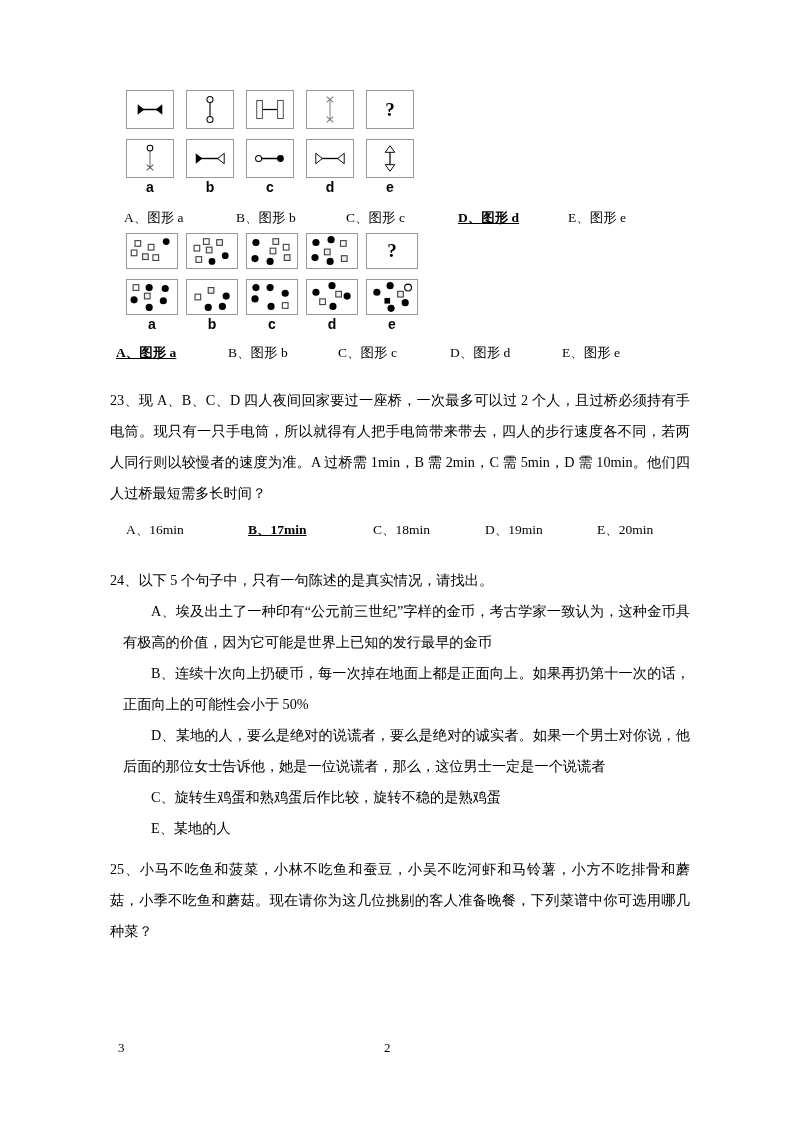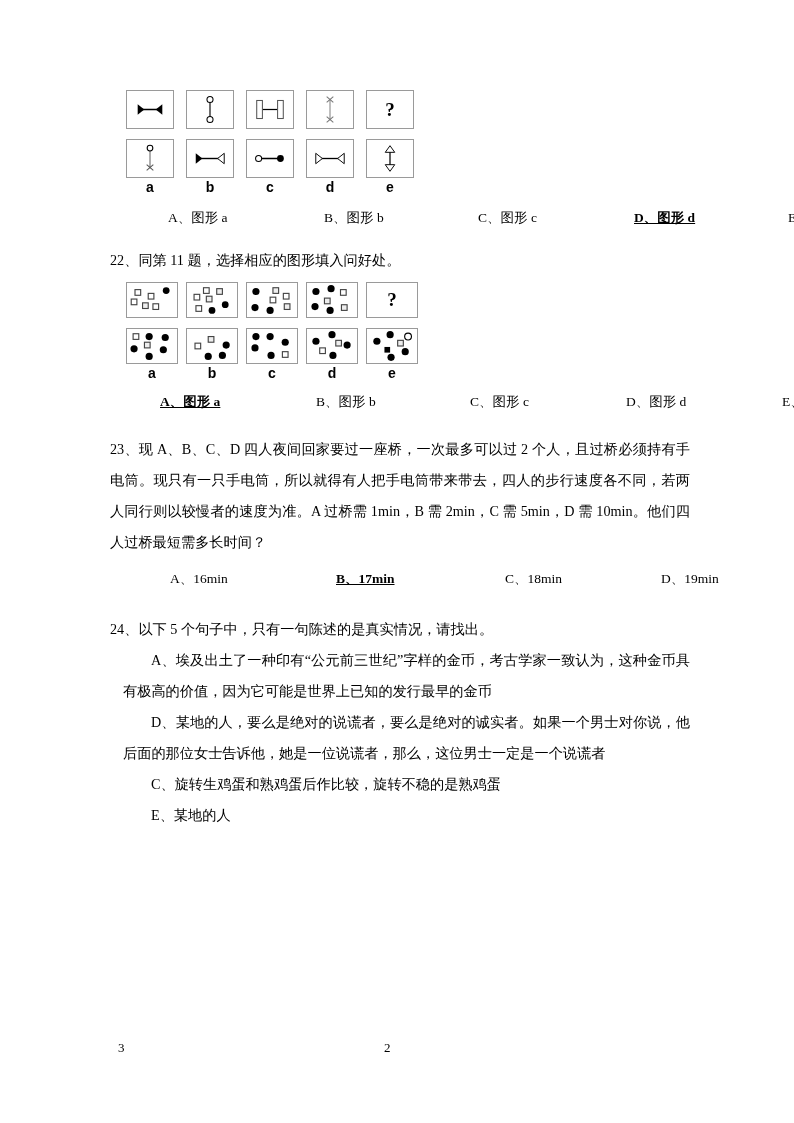--- a/index.html
+++ b/index.html
@@ -80,21 +80,20 @@
   .opt-row {
     display: flex;
     margin-top: 13px;
     margin-left: 14px;
     font-family: "Liberation Serif", "DejaVu Serif", serif;
     font-size: 13.5px;
   }
   .opt-row .opt {
     flex: 0 0 auto;
     white-space: nowrap;
-    margin-left: 44px;
   }
   .opt-row .opt.sel {
     font-weight: bold;
     text-decoration: underline;
   }
 
   
   .qtext {
     font-size: 14.2px;
     line-height: 31px;
@@ -217,21 +216,20 @@
   </div>
 
   <div class="opt-row" style="margin-top:14px;">
     <span class="opt" style="width:112px">A、图形 a</span>
     <span class="opt" style="width:110px">B、图形 b</span>
     <span class="opt" style="width:112px">C、图形 c</span>
     <span class="opt sel" style="width:110px">D、图形 d</span>
     <span class="opt">E、图形 e</span>
   </div>
 
-  <div class="qtext" style="margin-top:18px;">22、同第 11 题，选择相应的图形填入问好处。</div>
 
   <div class="fig-block" style="margin-top:6px;">
     <div class="fig-row dots">
       <div class="fig-cell">
         <svg viewBox="0 0 52 36">
           <rect x="8" y="7" width="6" height="6" fill="#fff" stroke="#444" stroke-width="1.2"></rect>
           <rect x="22" y="11" width="6" height="6" fill="#fff" stroke="#444" stroke-width="1.2"></rect>
           <rect x="4" y="17" width="6" height="6" fill="#fff" stroke="#444" stroke-width="1.2"></rect>
           <rect x="16" y="21" width="6" height="6" fill="#eee" stroke="#444" stroke-width="1.2"></rect>
           <rect x="27" y="22" width="6" height="6" fill="#fff" stroke="#444" stroke-width="1.2"></rect>
@@ -350,24 +348,26 @@
   <div class="opt-row" style="margin-top:12px; margin-left:16px;">
     <span class="opt" style="width:122px">A、16min</span>
     <span class="opt sel" style="width:125px">B、17min</span>
     <span class="opt" style="width:112px">C、18min</span>
     <span class="opt" style="width:112px">D、19min</span>
     <span class="opt">E、20min</span>
   </div>
 
   <div class="qtext" style="margin-top:26px;">24、以下 5 个句子中，只有一句陈述的是真实情况，请找出。</div>
   <div class="sub">A、埃及出土了一种印有“公元前三世纪”字样的金币，考古学家一致认为，这种金币具有极高的价值，因为它可能是世界上已知的发行最早的金币</div>
+  <div class="sub">B、连续十次向上扔硬币，每一次掉在地面上都是正面向上。如果再扔第十一次的话，正面向上的可能性会小于 50%</div>
   <div class="sub">D、某地的人，要么是绝对的说谎者，要么是绝对的诚实者。如果一个男士对你说，他后面的那位女士告诉他，她是一位说谎者，那么，这位男士一定是一个说谎者</div>
   <div class="sub">C、旋转生鸡蛋和熟鸡蛋后作比较，旋转不稳的是熟鸡蛋</div>
   <div class="sub">E、某地的人</div>
 
+  <div class="qtext" style="margin-top:10px;">25、小马不吃鱼和菠菜，小林不吃鱼和蚕豆，小吴不吃河虾和马铃薯，小方不吃排骨和蘑菇，小季不吃鱼和蘑菇。现在请你为这几位挑剔的客人准备晚餐，下列菜谱中你可选用哪几种菜？</div>
 
  </div>
 
  <div class="footer">
    <span class="pl">3</span>
    <span class="pc">2</span>
  </div>
 </div>
 
 </body></html>

